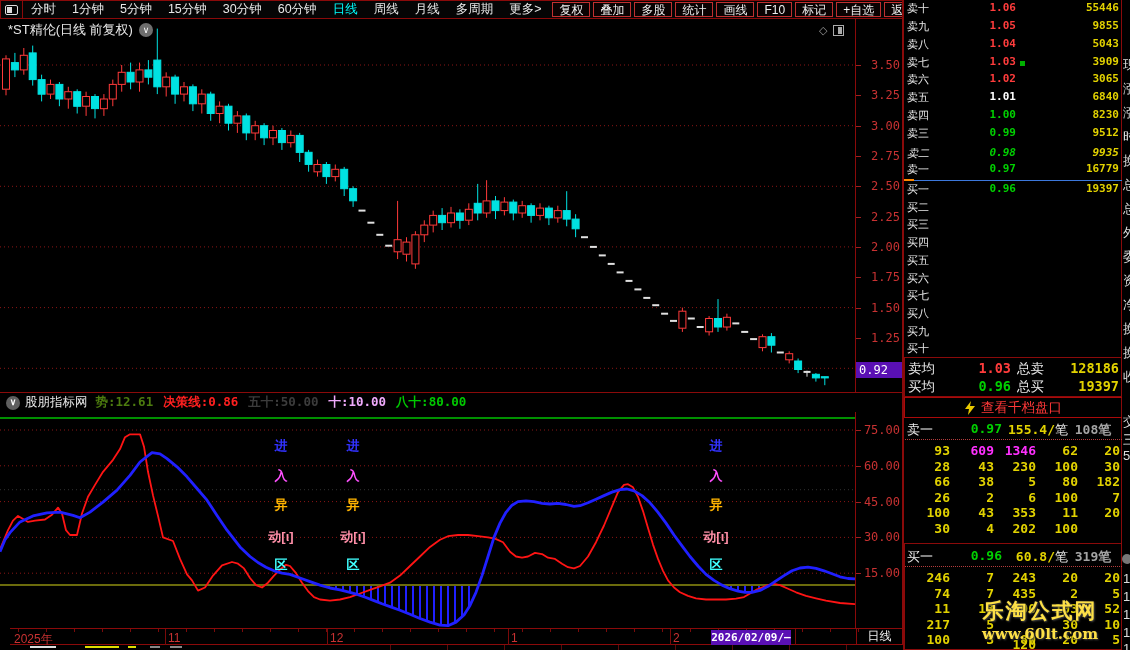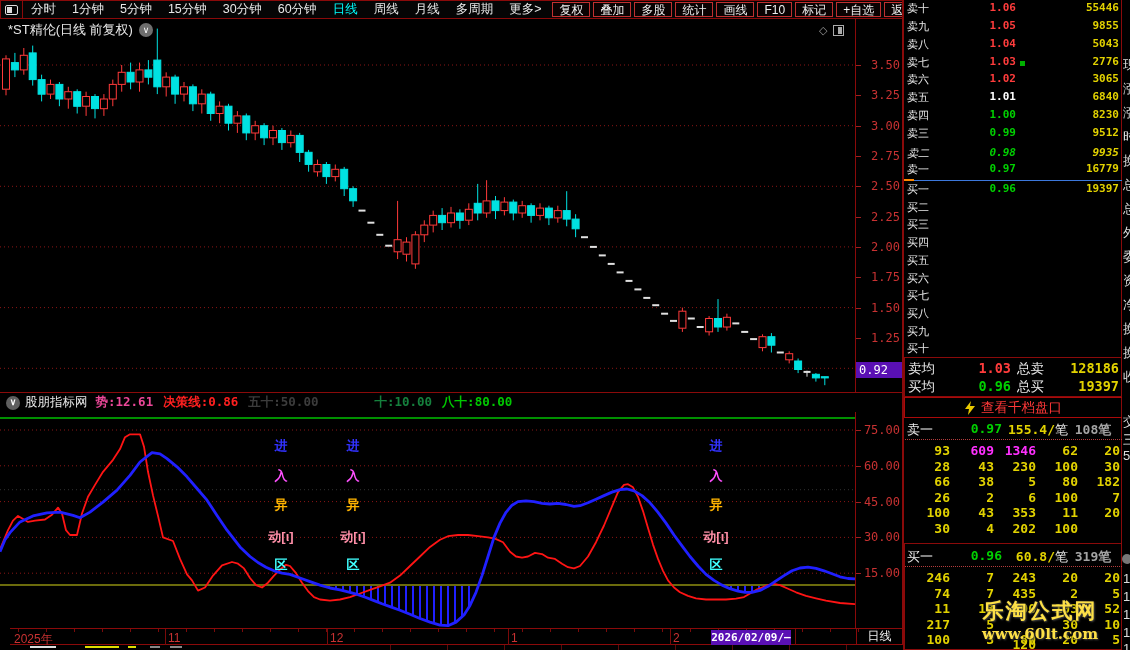--- a/index.html
+++ b/index.html
@@ -357,21 +357,21 @@
       <div class="axis-label" style="left: 858px; top: 300.6px;">1.50</div>
       <div class="tick" style="left: 856px; top: 307.6px;"></div>
       <div class="axis-label" style="left: 858px; top: 330.925px;">1.25</div>
       <div class="tick" style="left: 856px; top: 337.925px;"></div>
     </div>
   <div id="last-price-tag">0.92</div>
 
   <div id="ind-header">
     <span class="chev-circle">∨</span>
     <span id="ind-name">股朋指标网</span>
-    <span id="ind-params"><span class="ind-param" style="color: #ec4899;">势:12.61</span><span class="ind-param" style="color: rgb(255, 32, 32);">决策线:0.86</span><span class="ind-param" style="color: rgb(60, 60, 60);">五十:50.00</span><span class="ind-param" style="color: #15803d; margin-left: 46px;">十:10.00</span><span class="ind-param" style="color: rgb(0, 200, 0);">八十:80.00</span></span>
+    <span id="ind-params"><span class="ind-param" style="color: #4d7c0f;">势:12.61</span><span class="ind-param" style="color: rgb(255, 32, 32);">决策线:0.86</span><span class="ind-param" style="color: rgb(60, 60, 60);">五十:50.00</span><span class="ind-param" style="color: #f0abfc;">十:10.00</span><span class="ind-param" style="color: rgb(0, 200, 0);">八十:80.00</span></span>
   </div>
 
   <div class="abs" style="left:0;top:412px;width:855px;height:216px;">
     <svg id="ind-svg" width="855" height="216">
         <line x1="0" y1="6.1" x2="855" y2="6.1" stroke="#00c000" stroke-width="1.5"></line>
         <line x1="0" y1="18.0" x2="855" y2="18.0" stroke="#8a1616" stroke-width="1" stroke-dasharray="1 3"></line>
         <line x1="0" y1="53.8" x2="855" y2="53.8" stroke="#8a1616" stroke-width="1" stroke-dasharray="1 3"></line>
         <line x1="0" y1="89.6" x2="855" y2="89.6" stroke="#8a1616" stroke-width="1" stroke-dasharray="1 3"></line>
         <line x1="0" y1="125.4" x2="855" y2="125.4" stroke="#8a1616" stroke-width="1" stroke-dasharray="1 3"></line>
         <line x1="0" y1="161.2" x2="855" y2="161.2" stroke="#8a1616" stroke-width="1" stroke-dasharray="1 3"></line>
@@ -517,21 +517,21 @@
         </div>
         <div class="ob-row" style="top: 36.7px;">
           <span class="ob-label">卖八</span>
           <span class="ob-price pc-red">1.04</span>
           <span class="ob-vol">5043</span>
         </div>
         <div class="ob-row" style="top: 54.55px;">
           <span class="ob-label">卖七</span>
           <span class="ob-price pc-red">1.03</span>
           <span class="mk"></span>
-          <span class="ob-vol">2776</span>
+          <span class="ob-vol">3909</span>
         </div>
         <div class="ob-row" style="top: 72.4px;">
           <span class="ob-label">卖六</span>
           <span class="ob-price pc-red">1.02</span>
           <span class="ob-vol">3065</span>
         </div>
         <div class="ob-row" style="top: 90.25px;">
           <span class="ob-label">卖五</span>
           <span class="ob-price pc-white">1.01</span>
           <span class="ob-vol">6840</span>

